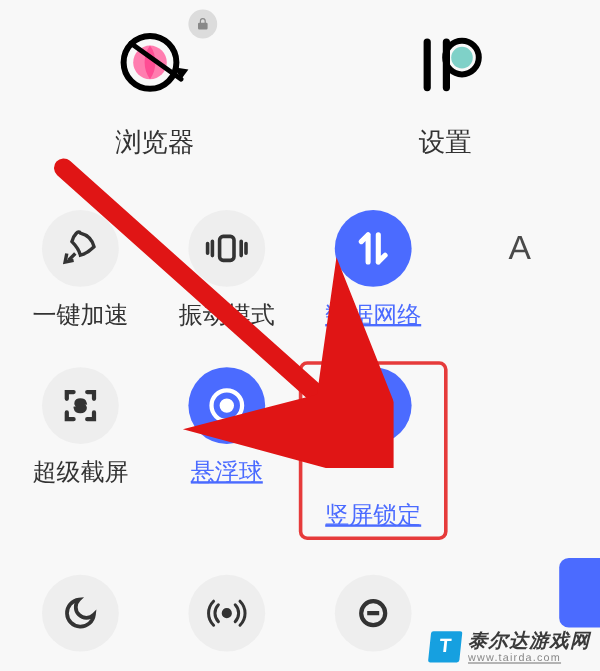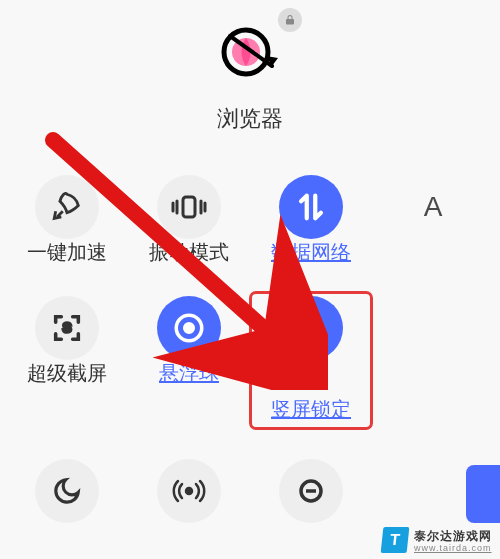--- a/index.html
+++ b/index.html
@@ -73,20 +73,21 @@
     width: 64px;
     height: 64px;
     border-radius: 50%;
     background: #eeeeee;
     display: flex;
     align-items: center;
     justify-content: center;
   }
   .tile .circ.on { background: #4b6bff; }
   .tile .tlabel {
+    margin-top: 10px;
     font-size: 20px;
     color: #333;
   }
   .tile .tlabel.on { color: #4b6bff; text-decoration: underline; }
 
   .font-btn {
     display:flex; align-items:center; justify-content:center;
     font-size: 28px; font-weight: 500; color:#4a4a4a;
   }
 
@@ -130,21 +131,21 @@
     align-items: center;
     gap: 6px;
   }
   .wm-logo {
     width: 26px; height: 26px; background:#16a0e0;
     display:flex; align-items:center; justify-content:center;
     color:#fff; font-weight:bold; font-size:16px;
     transform: skewX(-6deg);
     border-radius:2px;
   }
-  .wm-main { font-size:12px; font-weight:700; color:#3a3a3a; letter-spacing:1px;}
+  .wm-main { font-size:16px; font-weight:700; color:#3a3a3a; font-style:italic; letter-spacing:1px;}
   .wm-sub  { font-size:9px; color:#888; letter-spacing:1px; margin-top:-2px;text-decoration:underline;}
 </style>
 </head>
 <body>
 
 <div class="apps">
 
   <div class="app">
     <span class="lock-badge">
       <svg viewBox="0 0 24 24" fill="#888">
@@ -156,20 +157,32 @@
         <circle cx="32" cy="34" r="22" fill="none" stroke="#000" stroke-width="5"></circle>
         <path d="M32 20a14 14 0 0 1 0 28 14 14 0 0 1 0-28z" fill="#ff7daf"></path>
         <path d="M32 20c-6 8-6 20 0 28 6-8 6-20 0-28z" fill="#ff4d94"></path>
         <path d="M16 18l42 30" stroke="#000" stroke-width="4" stroke-linecap="round"></path>
         <path d="M58 48l-6-10 12 2z" fill="#000"></path>
       </svg>
     </span>
     <span class="label">浏览器</span>
   </div>
 
+  <div class="app">
+    <span class="icon-wrap">
+      <svg width="72" height="72" viewBox="0 0 72 72">
+        <rect x="18" y="14" width="6" height="44" rx="3" fill="#000"></rect>
+        <rect x="34" y="14" width="6" height="44" rx="3" fill="#000"></rect>
+        <circle cx="50" cy="30" r="14" fill="none" stroke="#000" stroke-width="5"></circle>
+        <path d="M50 30a14 14 0 0 1 0 0" fill="#7fd1c8"></path>
+        <circle cx="50" cy="30" r="9" fill="#7fd1c8"></circle>
+      </svg>
+    </span>
+    <span class="label">设置</span>
+  </div>
 
 
 </div>
 
 <div class="qs">
 
   <div class="tile">
     <div class="circ">
       <svg width="34" height="34" viewBox="0 0 24 24" fill="none" stroke="#333" stroke-width="2">
         <path d="M5 19l4-4M12 3c4 1 7 4 8 8-4 4-8 5-8 5s-1-4-5-8c1-4 4-7 5-5z"></path>

